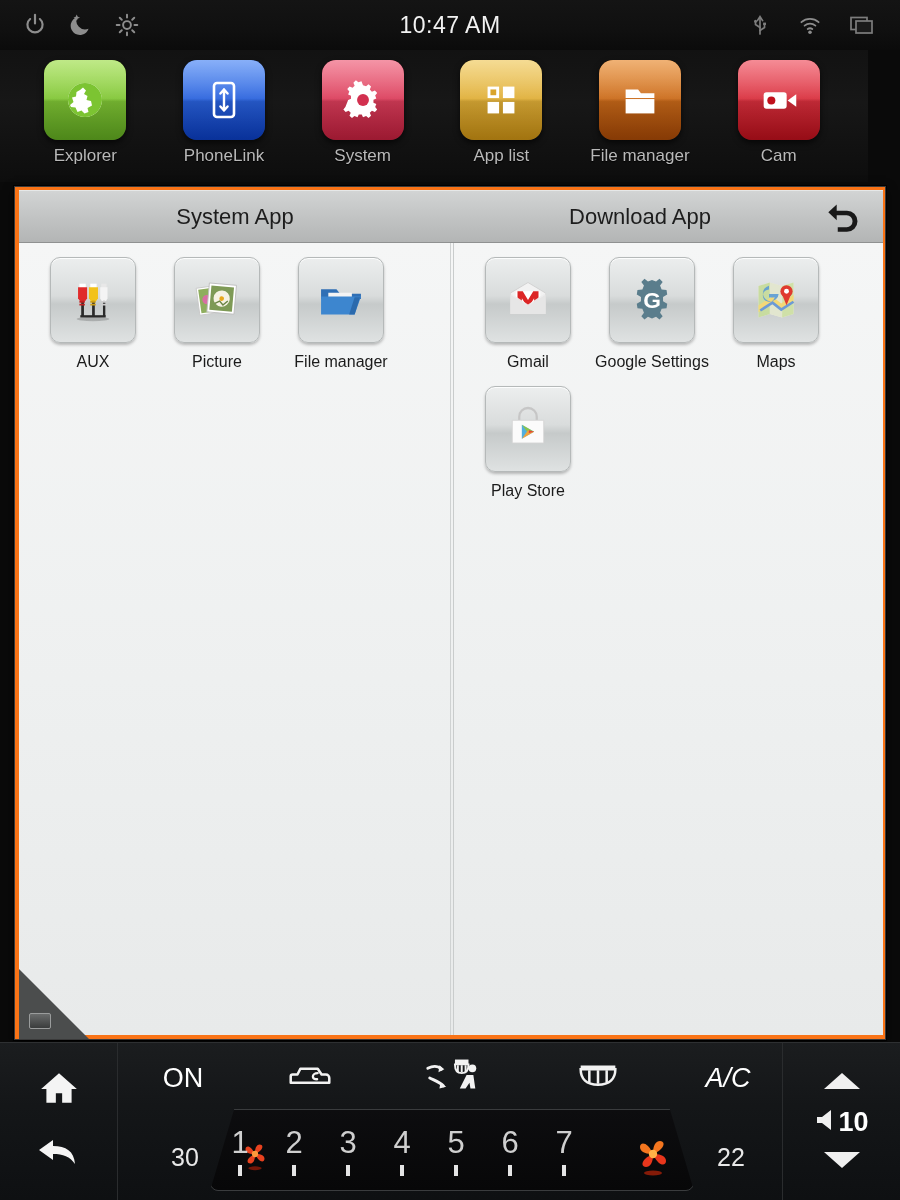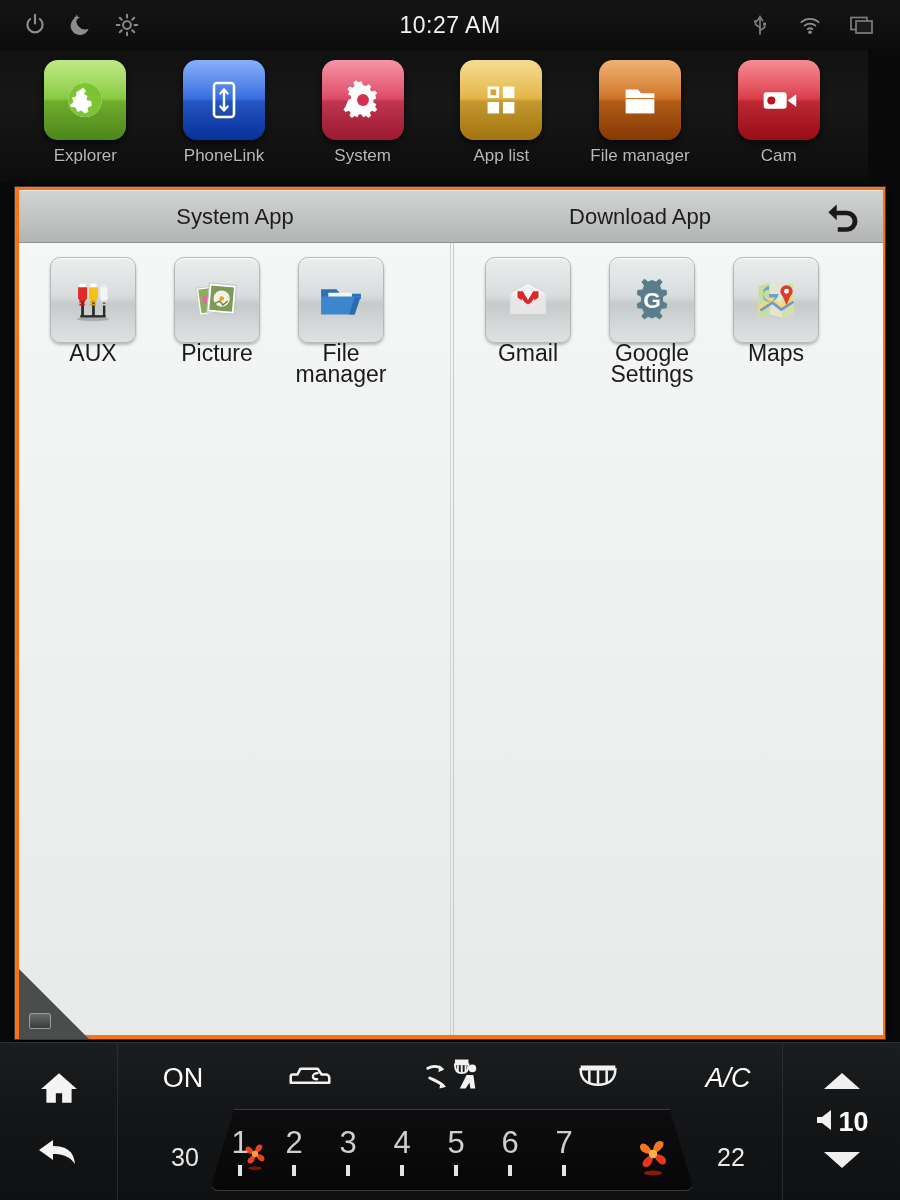--- a/index.html
+++ b/index.html
@@ -94,21 +94,21 @@
   .app-item{ width:124px; text-align:center; margin-bottom:14px; cursor:pointer; }
   .app-tile{
     width:86px; height:86px; margin:0 auto; border-radius:10px;
     background:linear-gradient(180deg,#eceeee 0%,#d9dcdc 45%,#c6caca 55%,#dfe2e2 100%);
     border:1px solid #b5b9b9;
     box-shadow:0 2px 3px rgba(0,0,0,.25), inset 0 1px 0 rgba(255,255,255,.85);
     position:relative;
   }
   .app-tile svg{ position:absolute; left:50%; top:50%; transform:translate(-50%,-50%); }
   .app-label{
-    color:#1b1b1b; font-size:23px; line-height:21px;
+    margin-top:8px; color:#1b1b1b; font-size:16px; line-height:21px;
   }
   
   #window-corner{
     position:absolute; left:4px; bottom:0; width:70px; height:70px;
     overflow:hidden; pointer-events:none;
   }
   #window-corner:before{
     content:""; position:absolute; left:-2px; bottom:-2px;
     border-left:72px solid transparent;
     border-bottom:72px solid #4b4d4d;
@@ -208,21 +208,21 @@
     <span class="sicon">
       <svg viewBox="0 0 24 24" width="26" height="26">
           <g stroke="#8d8d8d" stroke-width="1.8" stroke-linecap="round">
         <circle cx="12" cy="12" r="3.6" fill="none"></circle>
         <path d="M12 2.5v2.6M12 18.9v2.6M2.5 12h2.6M18.9 12h2.6M5.3 5.3l1.9 1.9M16.8 16.8l1.9 1.9M18.7 5.3l-1.9 1.9M7.2 16.8l-1.9 1.9"></path>
           </g>
         </svg>
     </span>
   </div>
 
-  <div id="status-clock">10:27 AM</div>
+  <div id="status-clock">10:47 AM</div>
 
   <div id="status-right">
     <span class="sicon">
       <svg viewBox="0 0 24 24" width="24" height="24">
           <g fill="none" stroke="#7d7d7d" stroke-width="1.7" stroke-linecap="round">
         <path d="M12 21V5"></path>
             <path d="M9.4 7.6 12 3.6l2.6 4"></path>
             <path d="M12 14.5 7.5 11.5V9"></path>
             <path d="M12 17.5l4.5-3V11"></path>
           </g>
@@ -443,20 +443,34 @@
               <path d="M14 44l14-9 10 8 14-9" stroke="#6c9ad6" stroke-width="3" fill="none"></path>
               <path d="M24 20a7 7 0 1 0 6.6 9.2h-6.6v-4h11a9 9 0 1 1-11-9.6Z" fill="#5b9bd5" opacity=".9"></path>
               <circle cx="44" cy="22" r="7" fill="#e03a2f"></circle>
               <path d="M44 38l-5-12h10Z" fill="#e03a2f"></path>
               <circle cx="44" cy="22" r="2.8" fill="#fff"></circle>
             </svg>
           </div>
           <div class="app-label">Maps</div>
         </div>
 
+        <div class="app-item">
+          <div class="app-tile">
+            <svg viewBox="0 0 64 64" width="56" height="56">
+              <path d="M22 22v-4a10 10 0 0 1 20 0v4" fill="none" stroke="#c6c6c6" stroke-width="2.6"></path>
+              <path d="M14 22h36v26H14Z" fill="#fbfbfb" stroke="#d4d4d4"></path>
+              <path d="M25 27l14 8-14 8Z" fill="#6fc3e8"></path>
+              <path d="M25 27l8 8-8 8Z" fill="#3b9fd6" opacity=".55"></path>
+              <path d="M25 27l14 8-7 1.6Z" fill="#8bc34a"></path>
+              <path d="M25 43l14-8-7-1.6Z" fill="#f2a33a"></path>
+              <path d="M33 33.5 39 35l-6 1.6Z" fill="#e0453c"></path>
+            </svg>
+          </div>
+          <div class="app-label">Play Store</div>
+        </div>
 
       </div>
     </div>
   </div>
 
   <div id="window-corner">
     <div id="corner-handle"></div>
   </div>
 </div>
 

